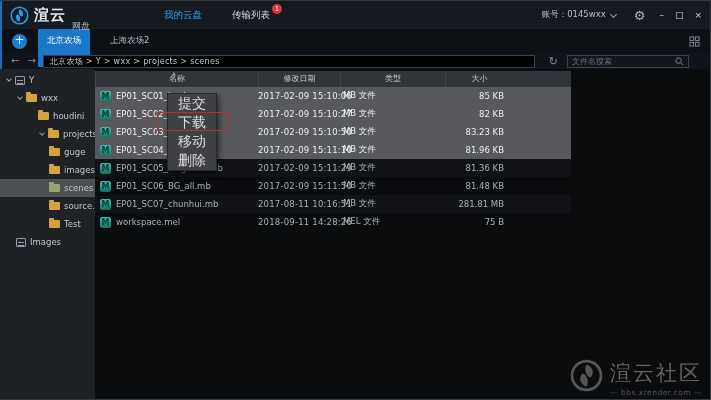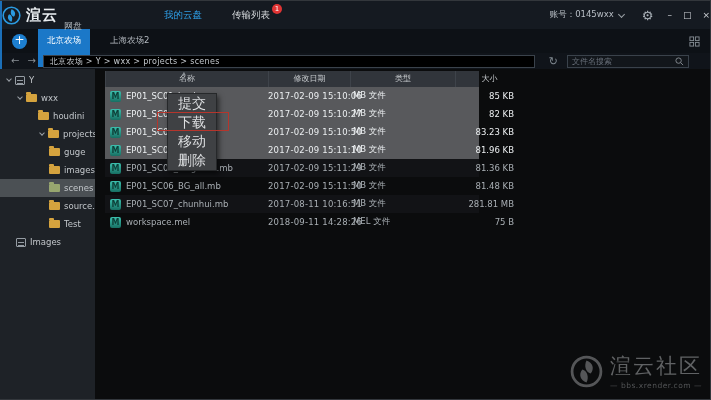--- a/index.html
+++ b/index.html
@@ -6,21 +6,21 @@
   html,body { background:#2a2a2a; }
   body { font-family:"DejaVu Sans","Liberation Sans",sans-serif; }
   .window {
     position:relative; width:711px; height:400px; overflow:hidden;
     background:#0b0c0d; border:1px solid #33373c; border-left:none;
     font-size:9px; color:#c0c4c8;
   }
   
   .titlebar {
     height:28px; background:#151a21; display:flex; align-items:center;
-    border-left:2px solid #1b6fb8; padding:0 0; position:relative;
+    border-left:2px solid #1b6fb8; padding:0 8px; position:relative;
   }
   .logo-swirl { width:19px; height:19px; color:#2b9ae0; flex:none; }
   .app-name { font-size:15px; font-weight:bold; color:#e9edf0; margin-left:5px; letter-spacing:1px; }
   .app-sub { font-size:9px; color:#aeb4ba; margin-left:6px; margin-top:22px; }
   .title-tabs { position:absolute; left:162px; top:0; height:28px; display:flex; align-items:center; gap:30px; }
   .title-tab { font-size:9.5px; color:#d6dadd; cursor:default; position:relative; }
   .title-tab.active { color:#2e9fe8; }
   .badge {
     position:absolute; top:-5px; right:-12px; min-width:10px; height:10px;
     background:#e03434; color:#fff; border-radius:6px; font-size:7px;
@@ -86,21 +86,21 @@
   }
   .folder.green { background:#97a66f; } .folder.green::before { background:#97a66f; }
   .drive {
     display:inline-block; width:10px; height:9px; border:1px solid #959ca3;
     border-radius:1px; position:relative; margin:0 4px 0 1px; flex:none;
   }
   .drive::before { content:""; position:absolute; left:1px; right:1px; top:3px; height:1px; background:#959ca3; }
   .drive::after  { content:""; position:absolute; left:1px; right:1px; top:6px; height:1px; background:#959ca3; }
   
   .main { flex:1; position:relative; background:#0b0c0d; }
-  .grid4 { display:grid; grid-template-columns:163px 82px 105px 68px; width:374px;margin-left:10px; }
+  .grid4 { display:grid; grid-template-columns:163px 82px 105px 68px; width:476px; }
   .table-header {
     margin-top:2px; height:16px; background:#31353b; color:#c6cacd; font-size:8px;
     align-items:center; position:relative;
   }
   .th { text-align:center; height:100%; line-height:16px; border-left:1px solid #3e434a; }
   .th:first-child { border-left:none; }
   .sort-arrow { position:absolute; left:77px; top:-1px; font-size:5px; color:#8d9297; }
   .frow { height:18px; align-items:center; font-size:8.5px; color:#a9afb4; }
   .frow:nth-child(odd) { background:#121316; }
   .frow.selected { background:#58595c; color:#ecEFf1; color:#eceff1; }
@@ -117,21 +117,21 @@
   .context-menu {
     position:absolute; left:167px; top:92px; width:50px; z-index:10;
     background:#3f4144; border:1px solid #26282a; box-shadow:2px 3px 5px rgba(0,0,0,.55);
   }
   .menu-item { height:19px; line-height:19px; text-align:center; font-size:14px; color:#dcdee0; }
   .annotation-rect {
     position:absolute; left:157px; top:111px; width:72px; height:19px;
     border:1px solid #b5352c; z-index:11;
   }
   
-  .watermark { position:absolute; right:8px; bottom:9px; display:flex; align-items:center; gap:7px; opacity:0.95; }
+  .watermark { position:absolute; right:8px; bottom:2px; display:flex; gap:7px; opacity:0.95; }
   .wm-swirl { width:33px; height:33px; color:#595b5d; }
   .wm-title { font-size:21px; color:#656769; letter-spacing:2px; }
   .wm-url { font-size:7.5px; color:#56585a; text-align:center; letter-spacing:0.5px; margin-top:1px; }
 </style>
 </head>
 <body>
 
 <div class="window">
 
   <div class="titlebar">

